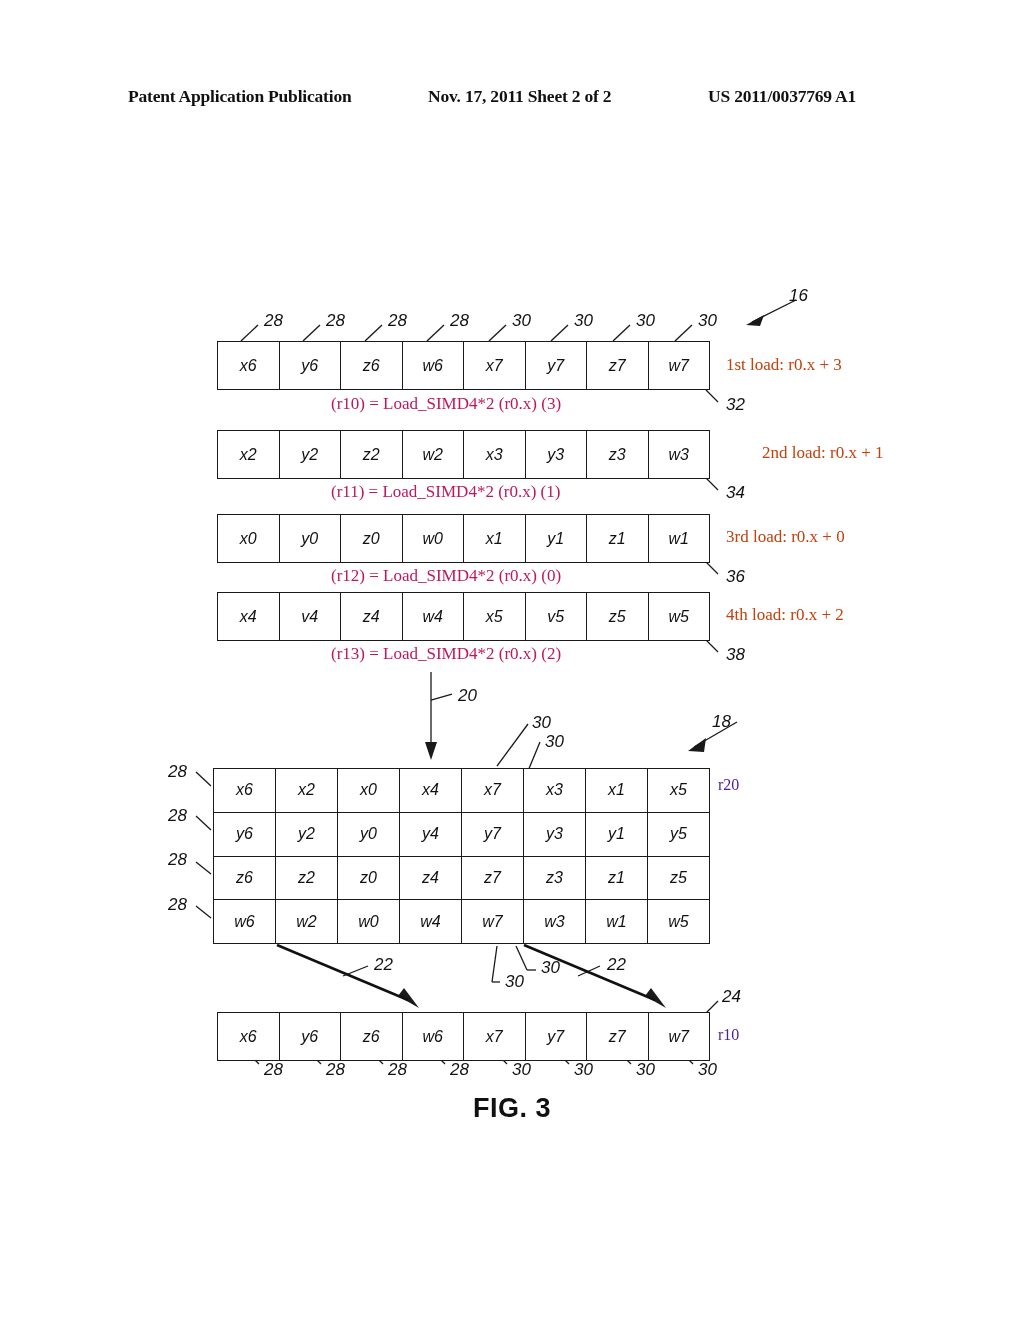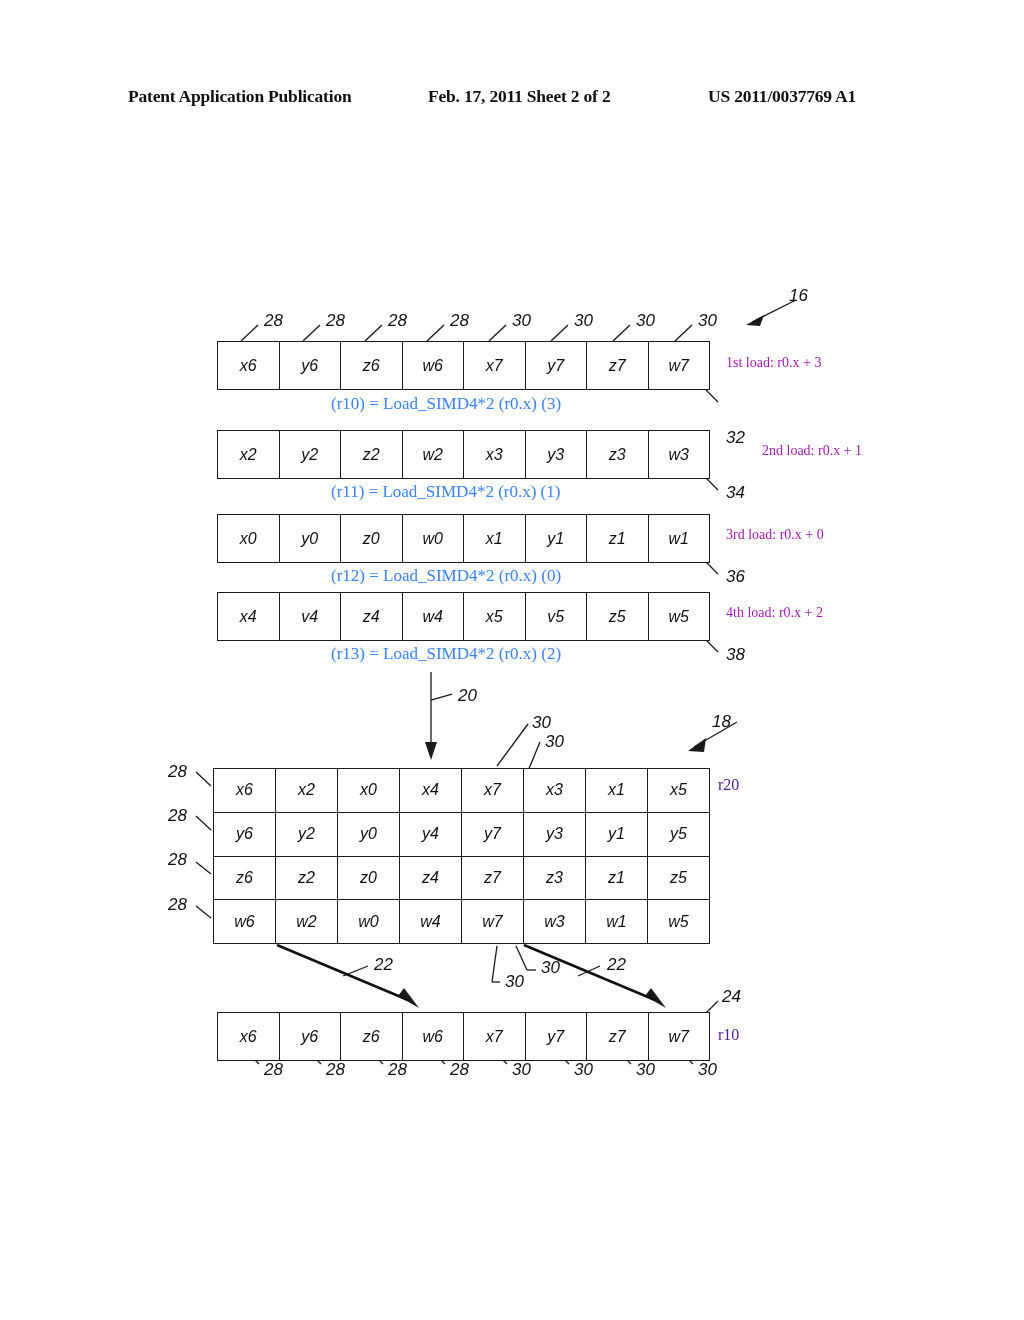--- a/index.html
+++ b/index.html
@@ -53,29 +53,29 @@
     font-family: "Liberation Sans", sans-serif;
     font-size: 16px;
     color: #111;
   }
   .row-table .cell:last-child { border-right: none; }
 
   .caption {
     position: absolute;
     font-family: "Liberation Serif", serif;
     font-size: 17px;
-    color: #3b82f6;
+    color: #be185d;
     white-space: nowrap;
   }
 
   .side-label {
     position: absolute;
     font-family: "Liberation Serif", serif;
-    font-size: 14px;
-    color: #a21caf;
+    font-size: 17px;
+    color: #c2410c;
     white-space: nowrap;
   }
 
   .reg-label {
     position: absolute;
     font-family: "Liberation Serif", serif;
     font-size: 16px;
     color: #4c1d95;
     white-space: nowrap;
   }
@@ -135,21 +135,21 @@
     font-weight: bold;
     font-size: 27px;
     letter-spacing: 0.5px;
   }
 </style>
 </head>
 <body>
 
 <div id="page-header">
   <span class="hdr-left">Patent Application Publication</span>
-  <span class="hdr-mid">Feb. 17, 2011  Sheet 2 of 2</span>
+  <span class="hdr-mid">Nov. 17, 2011  Sheet 2 of 2</span>
   <span class="hdr-right">US 2011/0037769 A1</span>
 </div>
 
 <div class="fig">
 
   <svg class="lines" viewBox="0 0 1024 1320">
     <g stroke="#1a1a1a" stroke-width="1.3" fill="none">
 
       <line x1="796" y1="300" x2="752" y2="322"></line>
 
@@ -237,21 +237,21 @@
   <span class="ref" style="left:264px; top:311px;">28</span>
   <span class="ref" style="left:326px; top:311px;">28</span>
   <span class="ref" style="left:388px; top:311px;">28</span>
   <span class="ref" style="left:450px; top:311px;">28</span>
   <span class="ref" style="left:512px; top:311px;">30</span>
   <span class="ref" style="left:574px; top:311px;">30</span>
   <span class="ref" style="left:636px; top:311px;">30</span>
   <span class="ref" style="left:698px; top:311px;">30</span>
 
   <span class="side-label" style="left:726px; top:355px;">1st load: r0.x + 3</span>
-  <span class="ref" style="left:726px; top:395px;margin-top:33px;">32</span>
+  <span class="ref" style="left:726px; top:395px;">32</span>
   <span class="caption" style="left:331px; top:394px;">(r10) = Load_SIMD4*2 (r0.x) (3)</span>
 
   <div class="row-table" style="left:217px; top:430px; width:493px; height:49px;">
     <div class="cell">x2</div>
     <div class="cell">y2</div>
     <div class="cell">z2</div>
     <div class="cell">w2</div>
     <div class="cell">x3</div>
     <div class="cell">y3</div>
     <div class="cell">z3</div>
@@ -361,14 +361,15 @@
 
   <span class="ref" style="left:264px; top:1060px;">28</span>
   <span class="ref" style="left:326px; top:1060px;">28</span>
   <span class="ref" style="left:388px; top:1060px;">28</span>
   <span class="ref" style="left:450px; top:1060px;">28</span>
   <span class="ref" style="left:512px; top:1060px;">30</span>
   <span class="ref" style="left:574px; top:1060px;">30</span>
   <span class="ref" style="left:636px; top:1060px;">30</span>
   <span class="ref" style="left:698px; top:1060px;">30</span>
 
+  <div id="fig-caption">FIG. 3</div>
 
 </div>
 
 </body></html>

